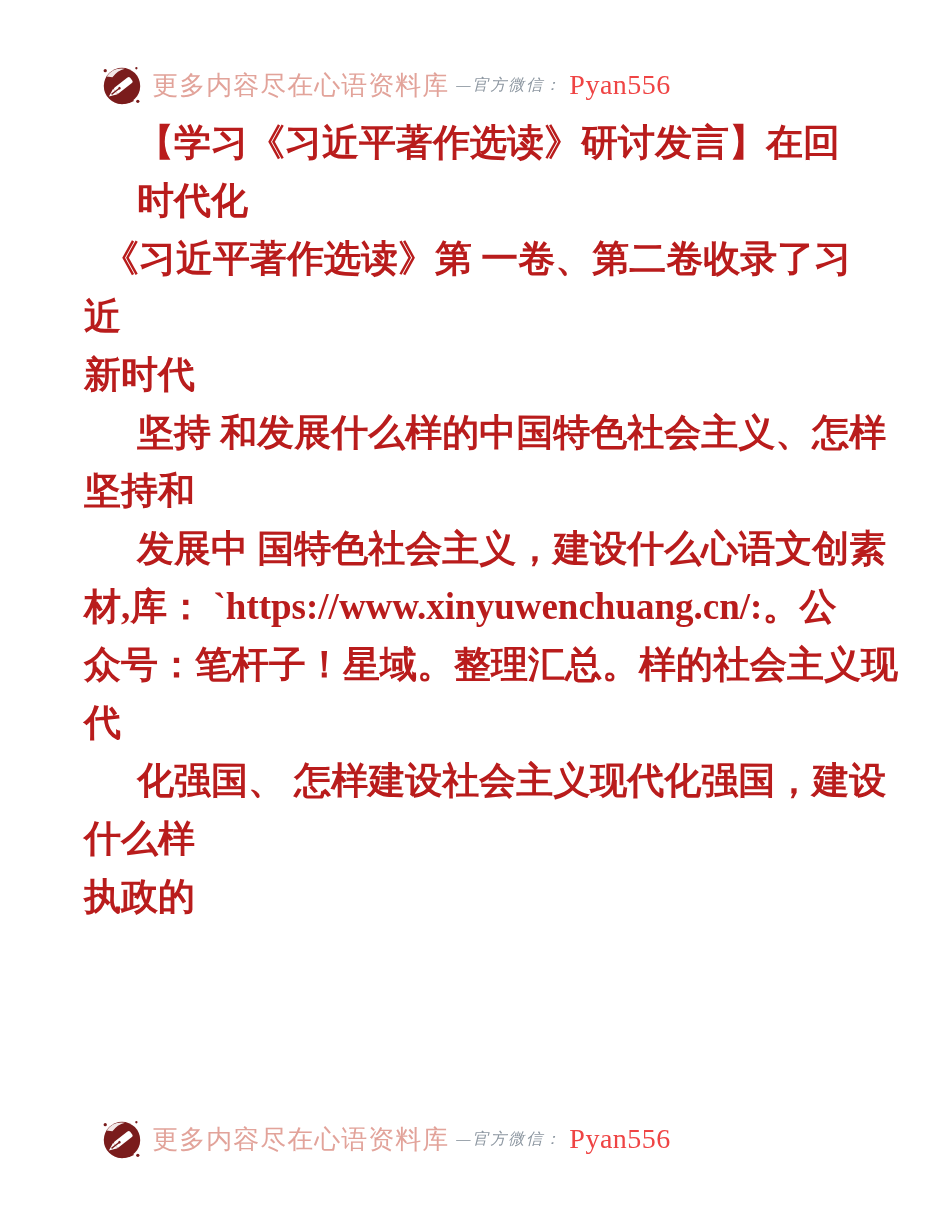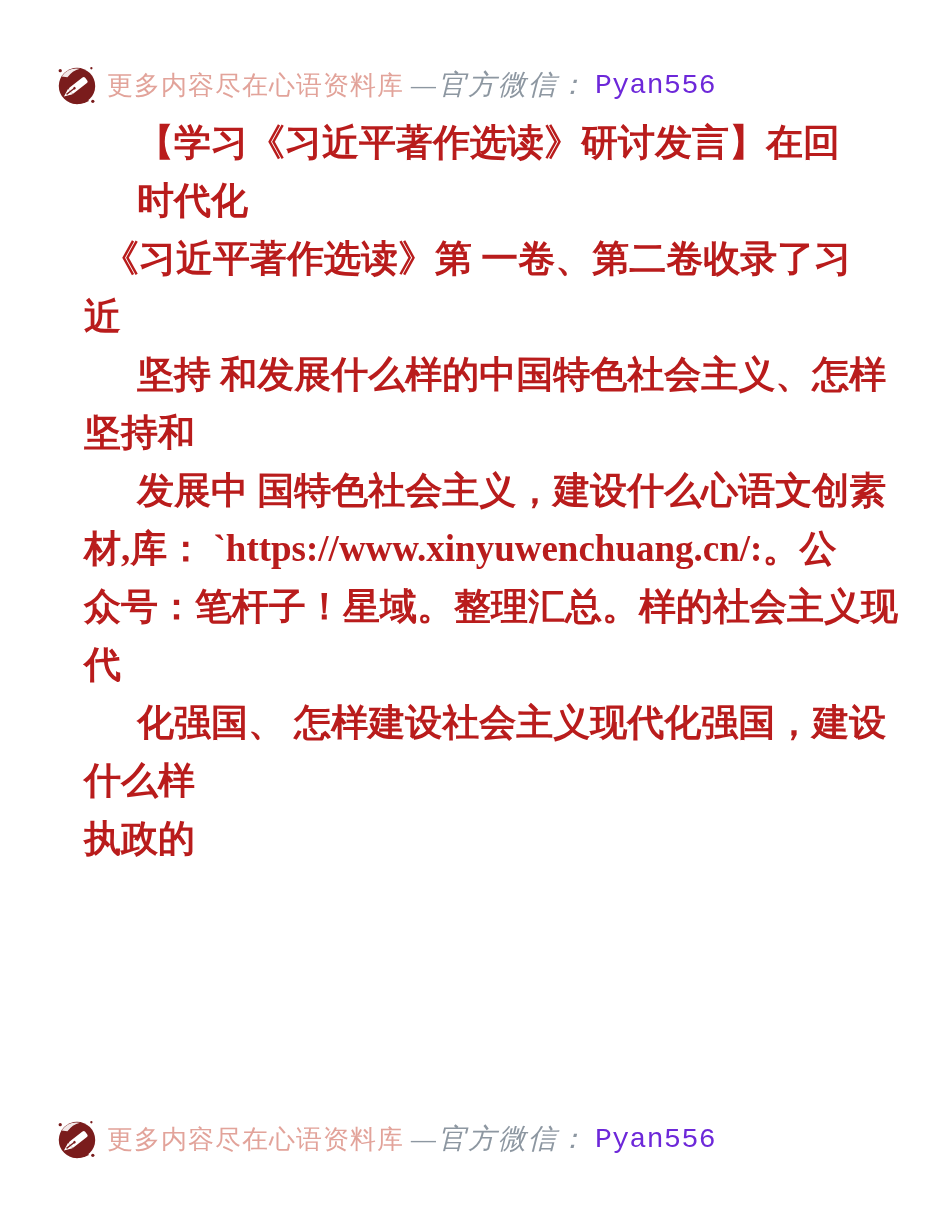--- a/index.html
+++ b/index.html
@@ -31,28 +31,28 @@
   .wm-header { top: 62px; }
   .wm-footer { top: 1116px; }
   .wm-logo { width: 46px; height: 46px; flex: 0 0 auto; }
   .wm-brand {
     color: #E2A39A;
     font-size: 26px;
     letter-spacing: 1px;
   }
   .wm-label {
     color: #8D97A1;
-    font-size: 28px;
+    font-size: 16px;
     font-style: italic;
     letter-spacing: 2px;
   }
   .wm-id {
-    color: #6d28d9;
+    color: #ef4444;
     font-size: 28px;
-    font-family: Liberation Mono, monospace;
+    font-family: Liberation Serif, serif;
     font-style: normal;
     letter-spacing: 0.5px;
   }
   
   .doc {
     position: absolute;
     top: 114px;
     left: 84px;
     right: 56px;
     color: #b91c1c;
@@ -87,20 +87,21 @@
     <span class="wm-brand">更多内容尽在心语资料库</span>
       <span class="wm-label">—官方微信：</span>
     <span class="wm-id">Pyan556</span>
   </div>
 
   <div class="doc">
     <div class="ln ind">【学习《习近平著作选读》研讨发言】在回</div>
     <div class="ln ind">时代化</div>
     <div class="ln ind2">《习近平著作选读》第 一卷、第二卷收录了习</div>
     <div class="ln">近</div>
+    <div class="ln">新时代</div>
     <div class="ln ind">坚持 和发展什么样的中国特色社会主义、怎样</div>
     <div class="ln">坚持和</div>
     <div class="ln ind">发展中 国特色社会主义，建设什么心语文创素</div>
     <div class="ln">材,库： `https://www.xinyuwenchuang.cn/:。公</div>
     <div class="ln">众号：笔杆子！星域。整理汇总。样的社会主义现</div>
     <div class="ln">代</div>
     <div class="ln ind">化强国、 怎样建设社会主义现代化强国，建设</div>
     <div class="ln">什么样</div>
     <div class="ln">执政的</div>
   </div>

